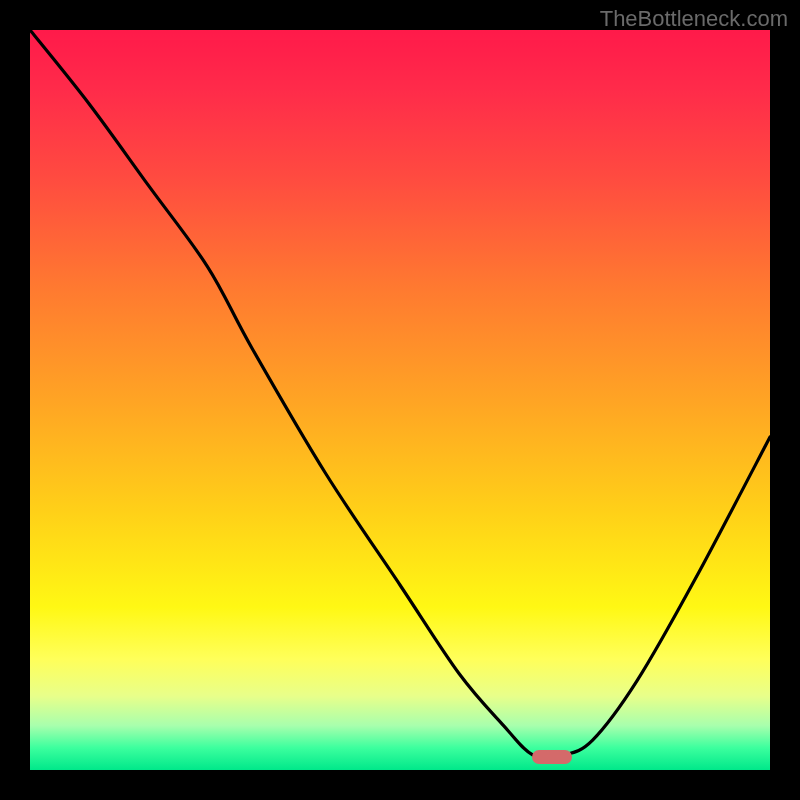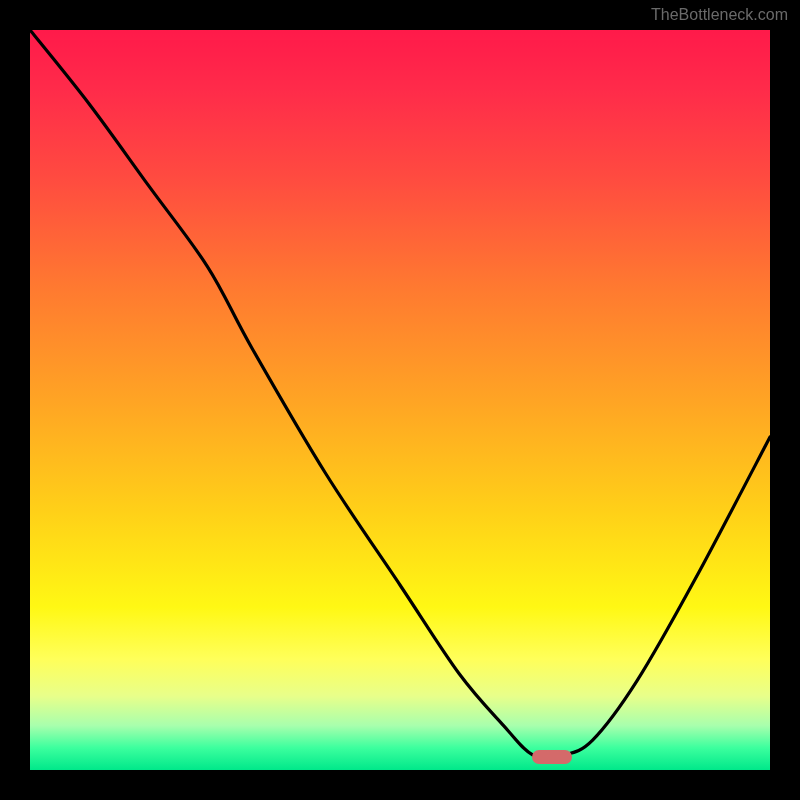--- a/index.html
+++ b/index.html
@@ -9,21 +9,21 @@
     height: 800px;
     background: #000;
     position: relative;
     font-family: Arial, sans-serif;
   }
   .watermark {
     position: absolute;
     top: 6px;
     right: 12px;
     color: #6a6a6a;
-    font-size: 16px;
+    font-size: 22px;
     font-weight: 500;
     z-index: 10;
   }
   .plot-area {
     position: absolute;
     left: 30px;
     top: 30px;
     width: 740px;
     height: 740px;
     overflow: hidden;

